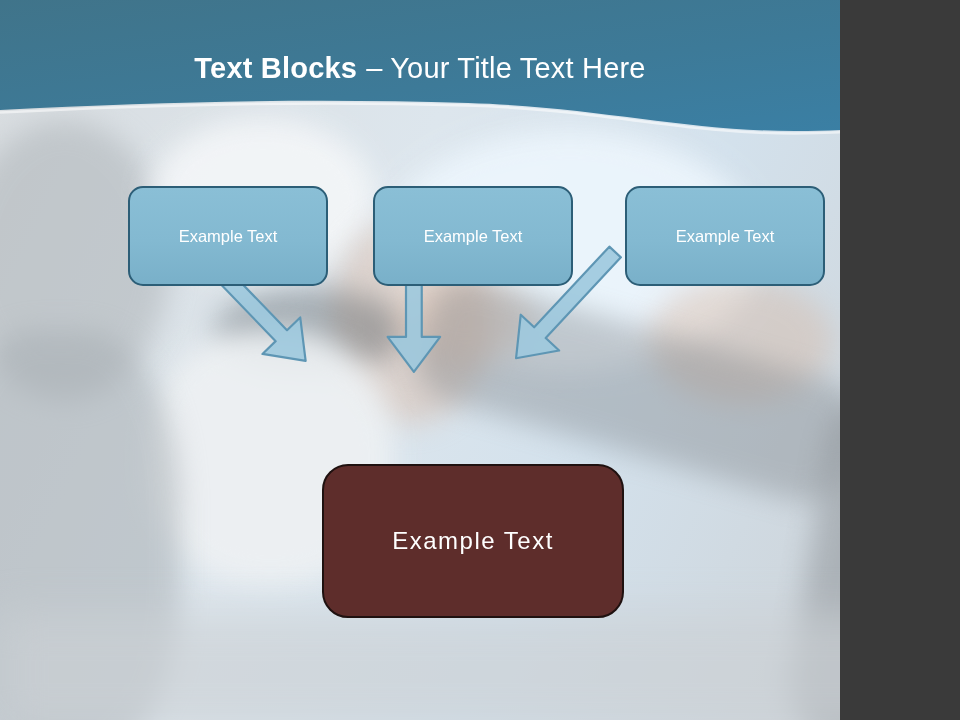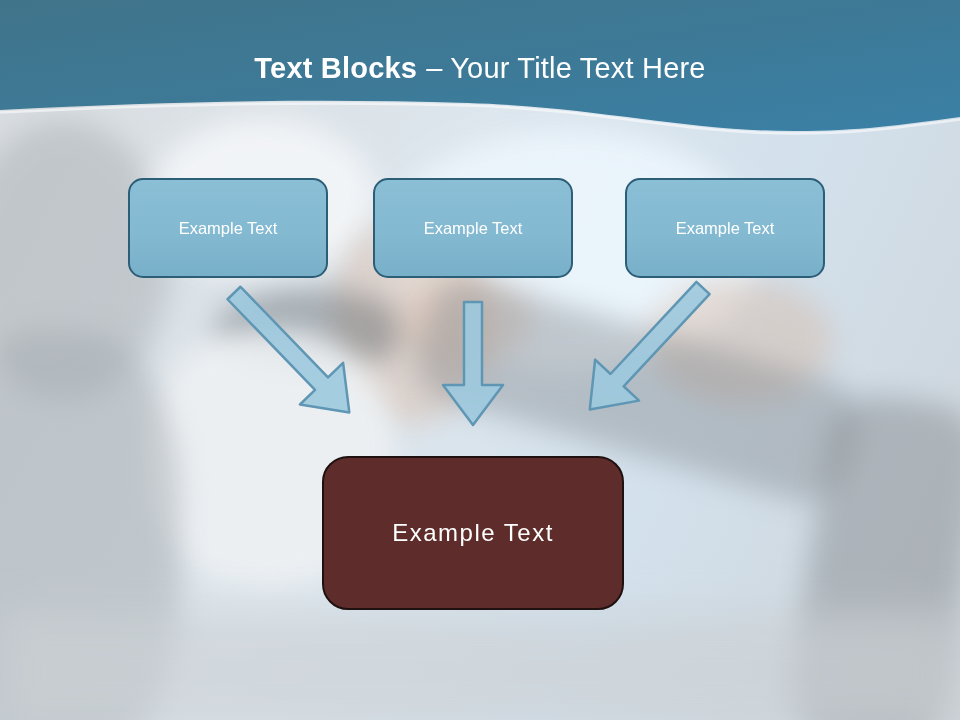--- a/index.html
+++ b/index.html
@@ -10,21 +10,21 @@
     --block-border:#2c5e77;
     --block-text:#ffffff;
     --result-fill:#5e2d2b;
     --result-border:#1f1110;
     --result-text:#ffffff;
     --arrow-fill:#9dc9de;
     --arrow-stroke:#5e96b4;
   }
   html,body{margin:0;padding:0;background:#3a3a3a;}
   .slide{
-    position:relative;width:960px;height:720px;overflow:hidden;
+    position:relative;width:840px;height:720px;overflow:hidden;
     font-family:"Liberation Sans", sans-serif;
     background:linear-gradient(115deg,#d8dcdf 0%,#dde6ed 42%,#d3e1ec 68%,#cdd3d8 100%);
   }
   
   .photo{position:absolute;inset:0;z-index:1;}
   .blob{position:absolute;filter:blur(14px);border-radius:50%;}
   .b-glow{left:380px;top:130px;width:380px;height:240px;background:#ecf5fc;opacity:.95;}
   .b-leftdark{left:-40px;top:120px;width:210px;height:280px;background:#aeb4b8;opacity:.55;}
   .b-cap{left:150px;top:118px;width:225px;height:160px;background:#f4f6f8;opacity:.9;}
   .b-face{left:330px;top:215px;width:160px;height:210px;background:#d9bdac;opacity:.5;}
@@ -45,21 +45,21 @@
     letter-spacing:.2px;white-space:nowrap;
   }
   .title .bold{font-weight:700;}
   .title .regular{font-weight:400;margin-left:9px;}
   
   .arrows{position:absolute;inset:0;z-index:4;}
   .arrow{fill:var(--arrow-fill);fill-opacity:.9;stroke:var(--arrow-stroke);stroke-width:2.5;stroke-linejoin:round;}
   
   .block{
     position:absolute;z-index:5;display:flex;align-items:center;justify-content:center;
-    box-sizing:border-box;text-align:center;
+    box-sizing:border-box;text-align:center;margin-top:8px;
   }
   .top-block{
     width:200px;height:100px;top:178px;
     background:linear-gradient(180deg,#8abfd6 0%,var(--block-fill) 55%,#79b0c9 100%);
     border:2.5px solid var(--block-border);border-radius:15px;
     color:var(--block-text);font-size:16.5px;
   }
   .tb-1{left:128px;}
   .tb-2{left:373px;}
   .tb-3{left:625px;}

